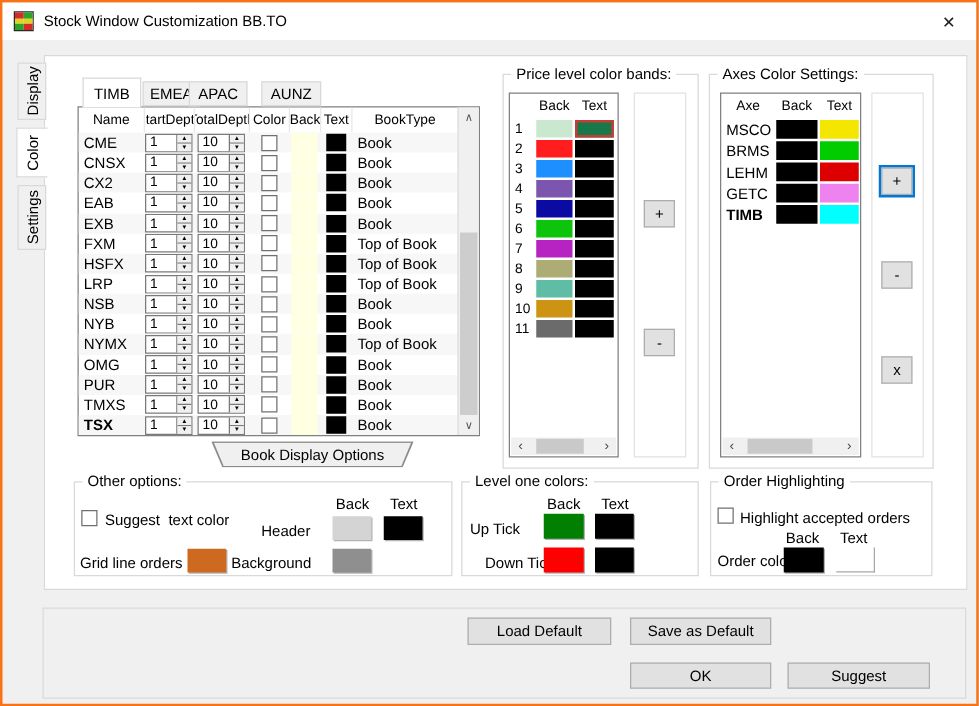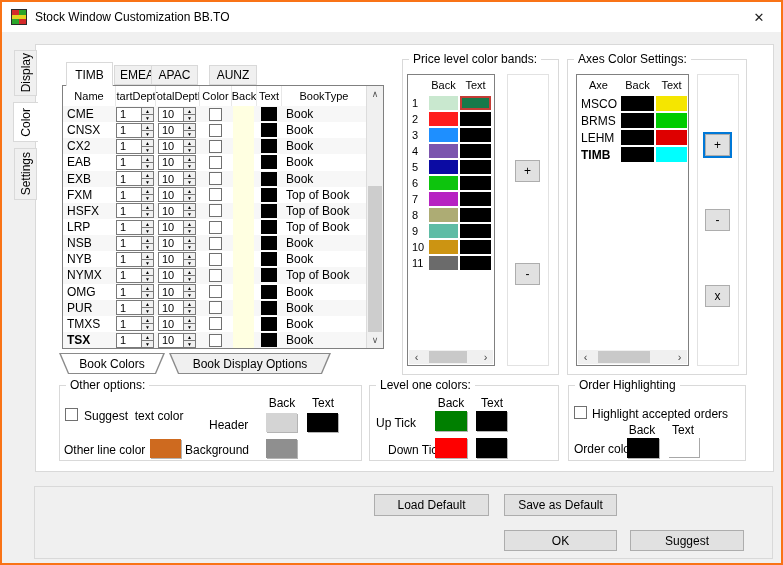--- a/index.html
+++ b/index.html
@@ -608,24 +608,20 @@
           <div class="cell" style="width: 85px; padding-left: 5px;">Book</div>
         </div>
       </div>
     <div class="vscroll">
       <div class="arr" style="top:0;">∧</div>
       <div class="thumb" style="top:38%;height:56%;"></div>
       <div class="arr" style="bottom:0;">∨</div>
     </div>
   </div>
 
-  <div class="sheet-tab selected" style="left:57px;width:106px;">
-    <div class="outer"></div>
-      <div class="inner">Book Colors</div>
-    </div>
   <div class="sheet-tab" style="left:167px;width:162px;">
     <div class="outer"></div>
       <div class="inner">Book Display Options</div>
     </div>
 
   <div class="group" style="left:400px;top:57px;width:157px;height:316px;">
     <div class="group-label">Price level color bands:</div>
   </div>
   <div class="grid" style="left:405px;top:72px;width:88px;height:292px;">
     <div class="g-head">
@@ -772,20 +768,29 @@
             <div class="sw" style="background: rgb(0, 204, 0);"></div>
           </div>
         </div>
         <div class="g-row" style="height: 17px;">
           <div style="width: 43px; font-size: 12px; padding-left: 4px;">LEHM</div>
           <div class="swatch-cell" style="width: 35px;">
             <div class="sw" style="background: rgb(0, 0, 0);"></div>
           </div>
           <div class="swatch-cell" style="width: 33px;">
             <div class="sw" style="background: rgb(222, 0, 0);"></div>
+          </div>
+        </div>
+        <div class="g-row" style="height: 17px;">
+          <div style="width: 43px; font-size: 12px; padding-left: 4px;">GETC</div>
+          <div class="swatch-cell" style="width: 35px;">
+            <div class="sw" style="background: rgb(0, 0, 0);"></div>
+          </div>
+          <div class="swatch-cell" style="width: 33px;">
+            <div class="sw" style="background: rgb(238, 130, 238);"></div>
           </div>
         </div>
         <div class="g-row" style="height: 17px;">
           <div class="bold" style="width: 43px; font-size: 12px; padding-left: 4px;">TIMB</div>
           <div class="swatch-cell" style="width: 35px;">
             <div class="sw" style="background: rgb(0, 0, 0);"></div>
           </div>
           <div class="swatch-cell" style="width: 33px;">
             <div class="sw" style="background: rgb(0, 255, 255);"></div>
           </div>
@@ -805,21 +810,21 @@
   <div class="group" style="left:57px;top:383px;width:303px;height:76px;">
     <div class="group-label">Other options:</div>
   </div>
   <div class="chk" style="left:63px;top:406px;"></div>
   <div class="lbl" style="left:82px;top:407px;">Suggest  text color</div>
   <div class="lbl" style="left:262px;top:394px;width:36px;text-align:center;">Back</div>
   <div class="lbl" style="left:303px;top:394px;width:36px;text-align:center;">Text</div>
   <div class="lbl" style="left:207px;top:416px;">Header</div>
   <div class="color-swatch" style="left: 264px; top: 411px; width: 31px; height: 19px; background: rgb(212, 212, 212);" id="sw-header-back"></div>
   <div class="color-swatch" style="left: 305px; top: 411px; width: 31px; height: 19px; background: rgb(0, 0, 0);" id="sw-header-text"></div>
-  <div class="lbl" style="left:62px;top:441px;">Other line color</div>
+  <div class="lbl" style="left:62px;top:441px;">Grid line orders</div>
   <div class="color-swatch" style="left: 148px; top: 437px; width: 31px; height: 19px; background: rgb(206, 106, 31);" id="sw-gridline"></div>
   <div class="lbl" style="left:183px;top:441px;">Background</div>
   <div class="color-swatch" style="left: 264px; top: 437px; width: 31px; height: 19px; background: rgb(143, 143, 143);" id="sw-background"></div>
 
   <div class="group" style="left:367px;top:383px;width:190px;height:76px;">
     <div class="group-label">Level one colors:</div>
   </div>
   <div class="lbl" style="left:431px;top:394px;width:36px;text-align:center;">Back</div>
   <div class="lbl" style="left:472px;top:394px;width:36px;text-align:center;">Text</div>
   <div class="lbl" style="left:374px;top:414px;">Up Tick</div>

